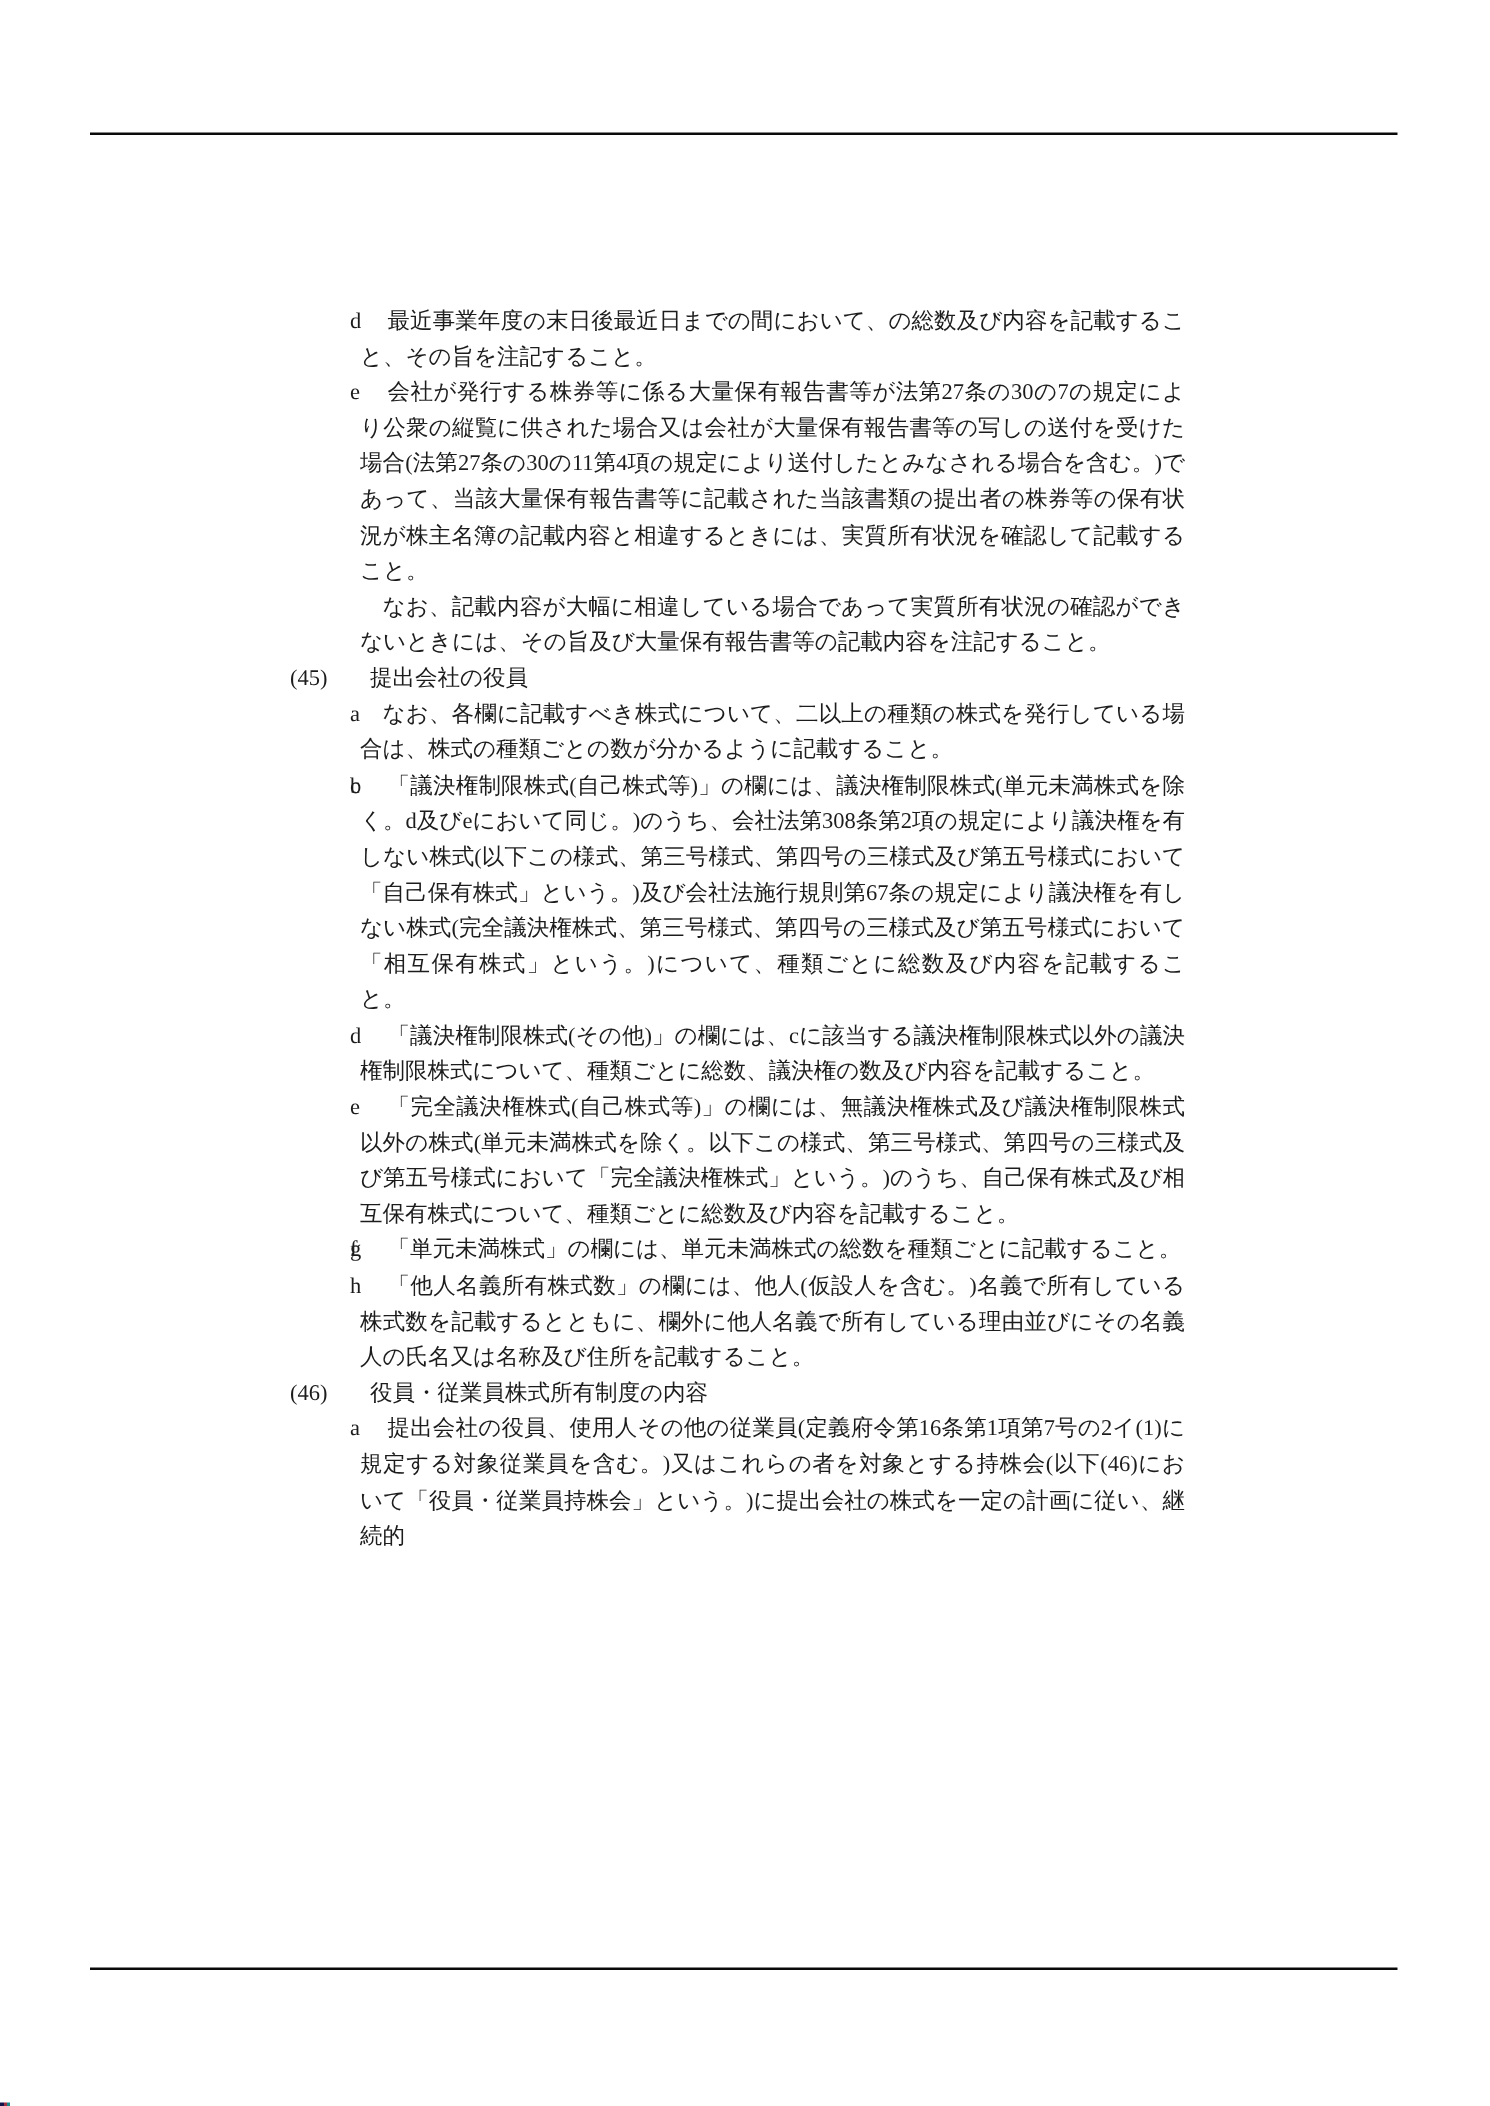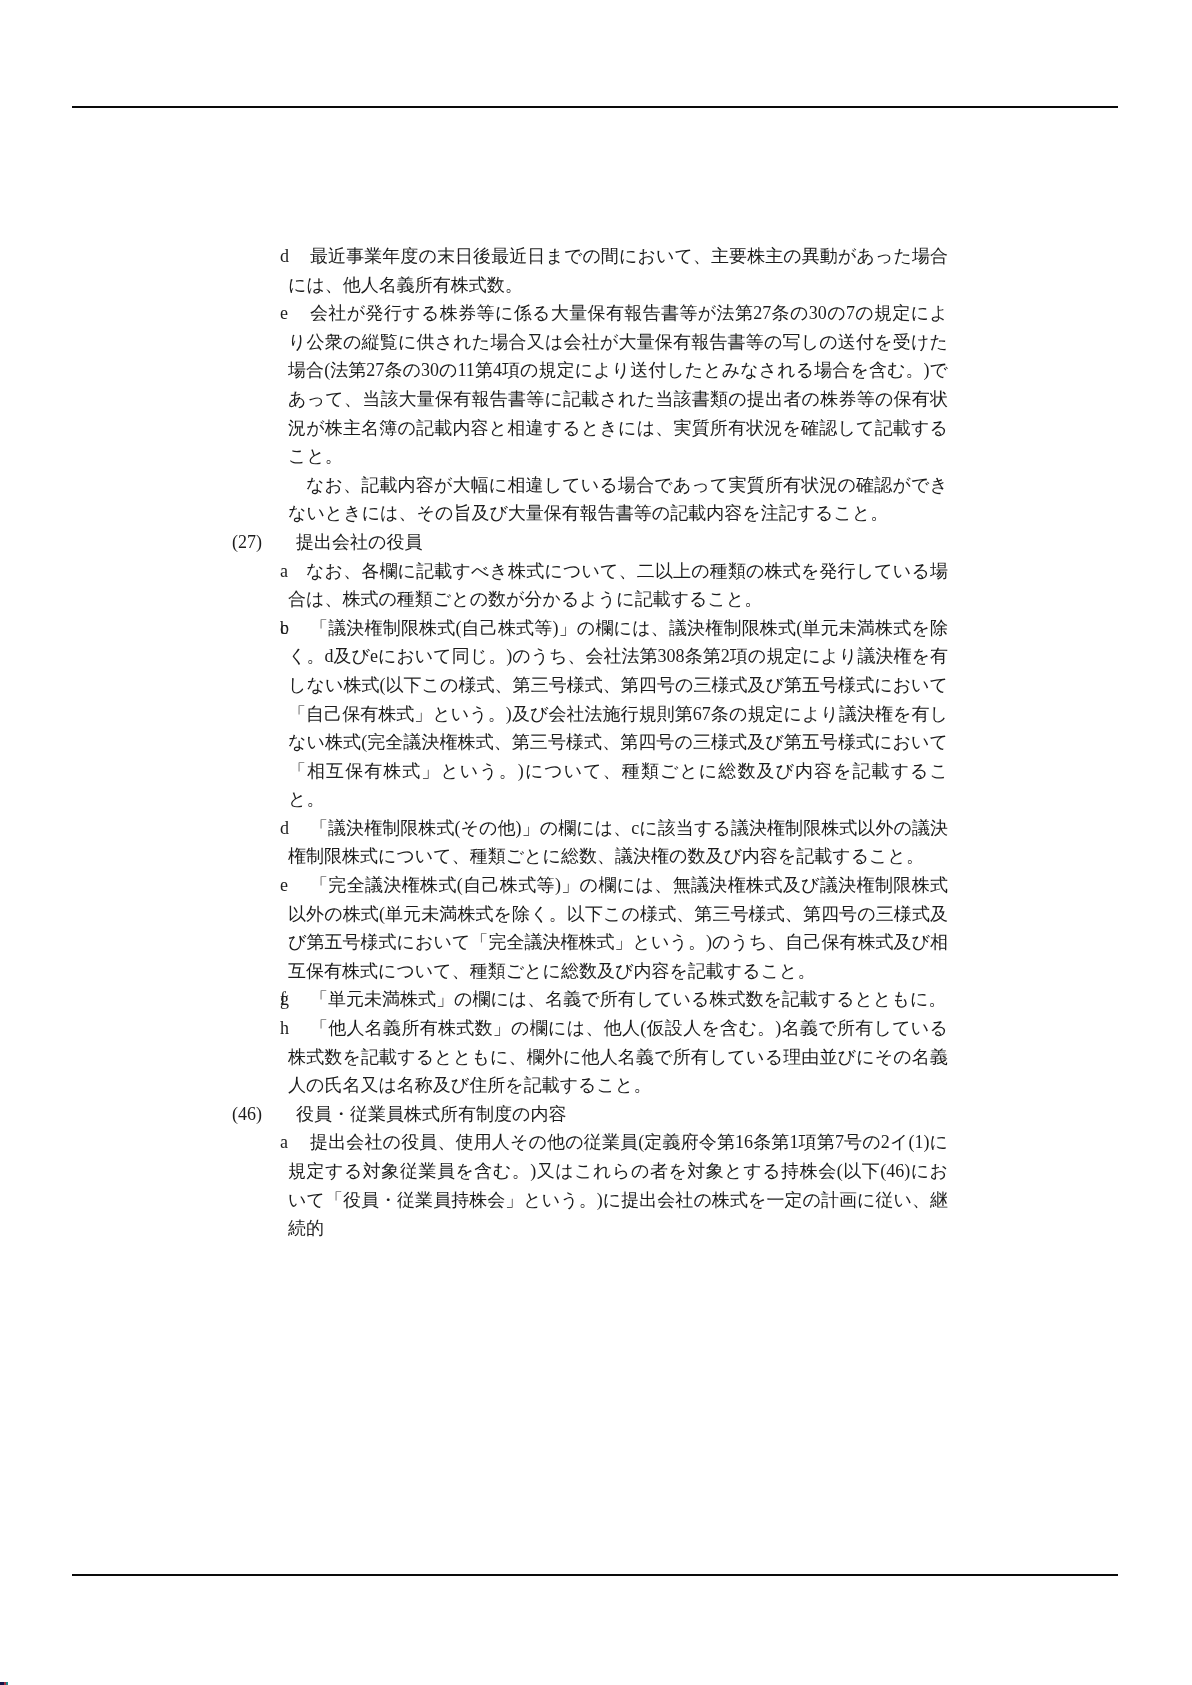--- a/index.html
+++ b/index.html
@@ -38,33 +38,33 @@
 </head>
 <body>
 
 <div id="page">
 
   <div class="rule rule-top"></div>
 
   <div id="content">
 
     <div class="item">
-      <span class="item-label">d</span><span class="item-text">最近事業年度の末日後最近日までの間において、主要株主の異動があった場合には、他人名義所有株式数。</span>
+      <span class="item-label">d</span><span class="item-text">最近事業年度の末日後最近日までの間において、の総数及び内容を記載すること、その旨を注記すること。</span>
     </div>
 
     <div class="item">
       <span class="item-label">e</span><span class="item-text">会社が発行する株券等に係る大量保有報告書等が法第27条の30の7の規定により公衆の縦覧に供された場合又は会社が大量保有報告書等の写しの送付を受けた場合(法第27条の30の11第4項の規定により送付したとみなされる場合を含む。)であって、当該大量保有報告書等に記載された当該書類の提出者の株券等の保有状況が株主名簿の記載内容と相違するときには、実質所有状況を確認して記載すること。</span>
     </div>
 
     <div class="note">
       <span class="item-text">なお、記載内容が大幅に相違している場合であって実質所有状況の確認ができないときには、その旨及び大量保有報告書等の記載内容を注記すること。</span>
     </div>
 
     <div class="heading">
-      <span class="heading-label">(27)</span><span class="heading-text">提出会社の役員</span>
+      <span class="heading-label">(45)</span><span class="heading-text">提出会社の役員</span>
     </div>
 
     <div class="item">
       <span class="item-label">a</span>
     </div>
 
     <div class="note">
       <span class="item-text">なお、各欄に記載すべき株式について、二以上の種類の株式を発行している場合は、株式の種類ごとの数が分かるように記載すること。</span>
     </div>
 
@@ -82,21 +82,21 @@
 
     <div class="item">
       <span class="item-label">e</span><span class="item-text">「完全議決権株式(自己株式等)」の欄には、無議決権株式及び議決権制限株式以外の株式(単元未満株式を除く。以下この様式、第三号様式、第四号の三様式及び第五号様式において「完全議決権株式」という。)のうち、自己保有株式及び相互保有株式について、種類ごとに総数及び内容を記載すること。</span>
     </div>
 
     <div class="item">
       <span class="item-label">f</span>
     </div>
 
     <div class="item">
-      <span class="item-label">g</span><span class="item-text">「単元未満株式」の欄には、名義で所有している株式数を記載するとともに。</span>
+      <span class="item-label">g</span><span class="item-text">「単元未満株式」の欄には、単元未満株式の総数を種類ごとに記載すること。</span>
     </div>
 
     <div class="item">
       <span class="item-label">h</span><span class="item-text">「他人名義所有株式数」の欄には、他人(仮設人を含む。)名義で所有している株式数を記載するとともに、欄外に他人名義で所有している理由並びにその名義人の氏名又は名称及び住所を記載すること。</span>
     </div>
 
 
     <div class="heading">
       <span class="heading-label">(46)</span><span class="heading-text">役員・従業員株式所有制度の内容</span>
     </div>

